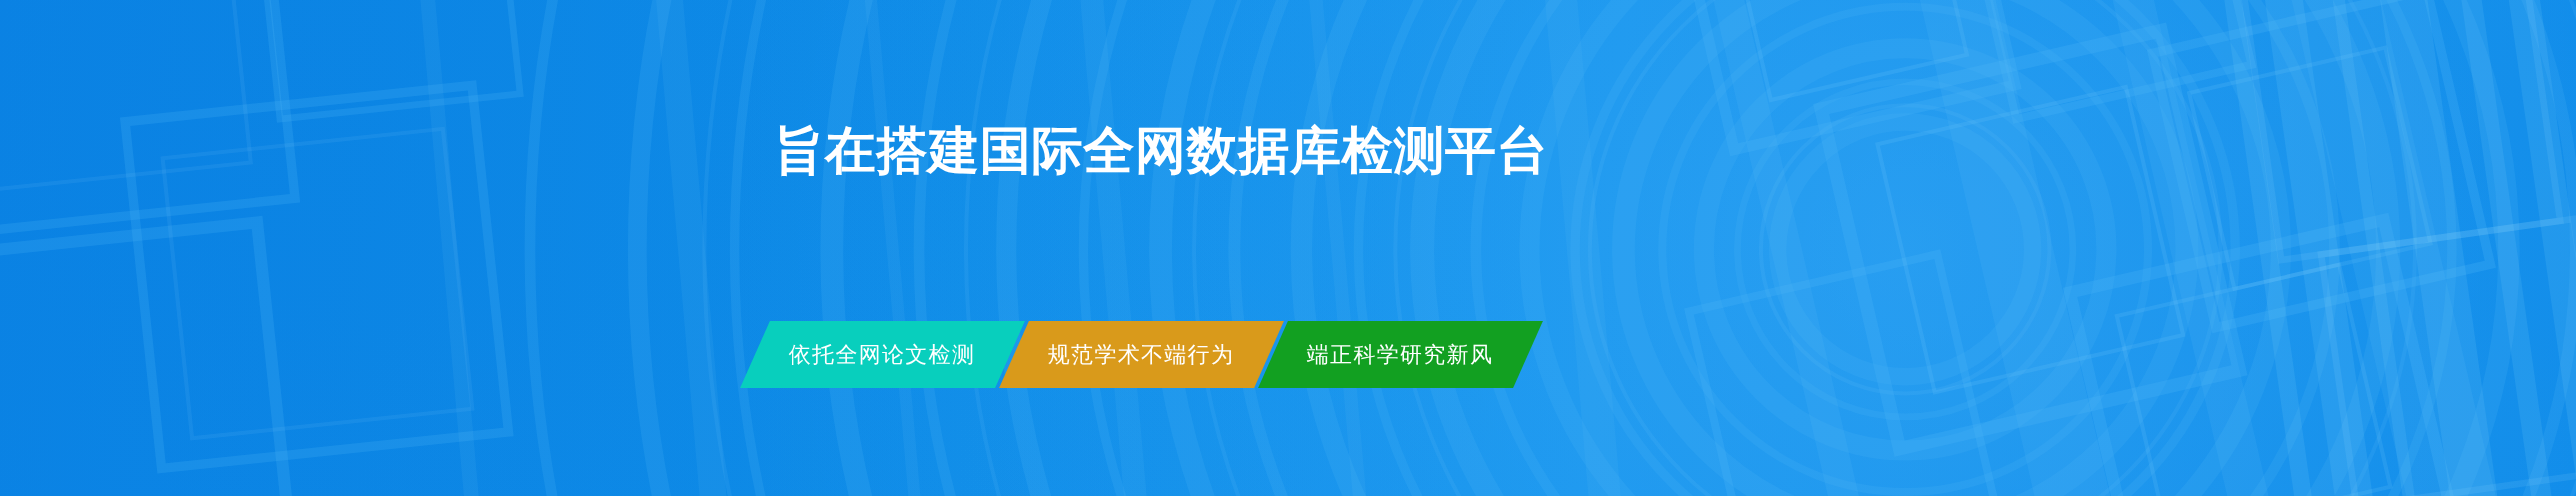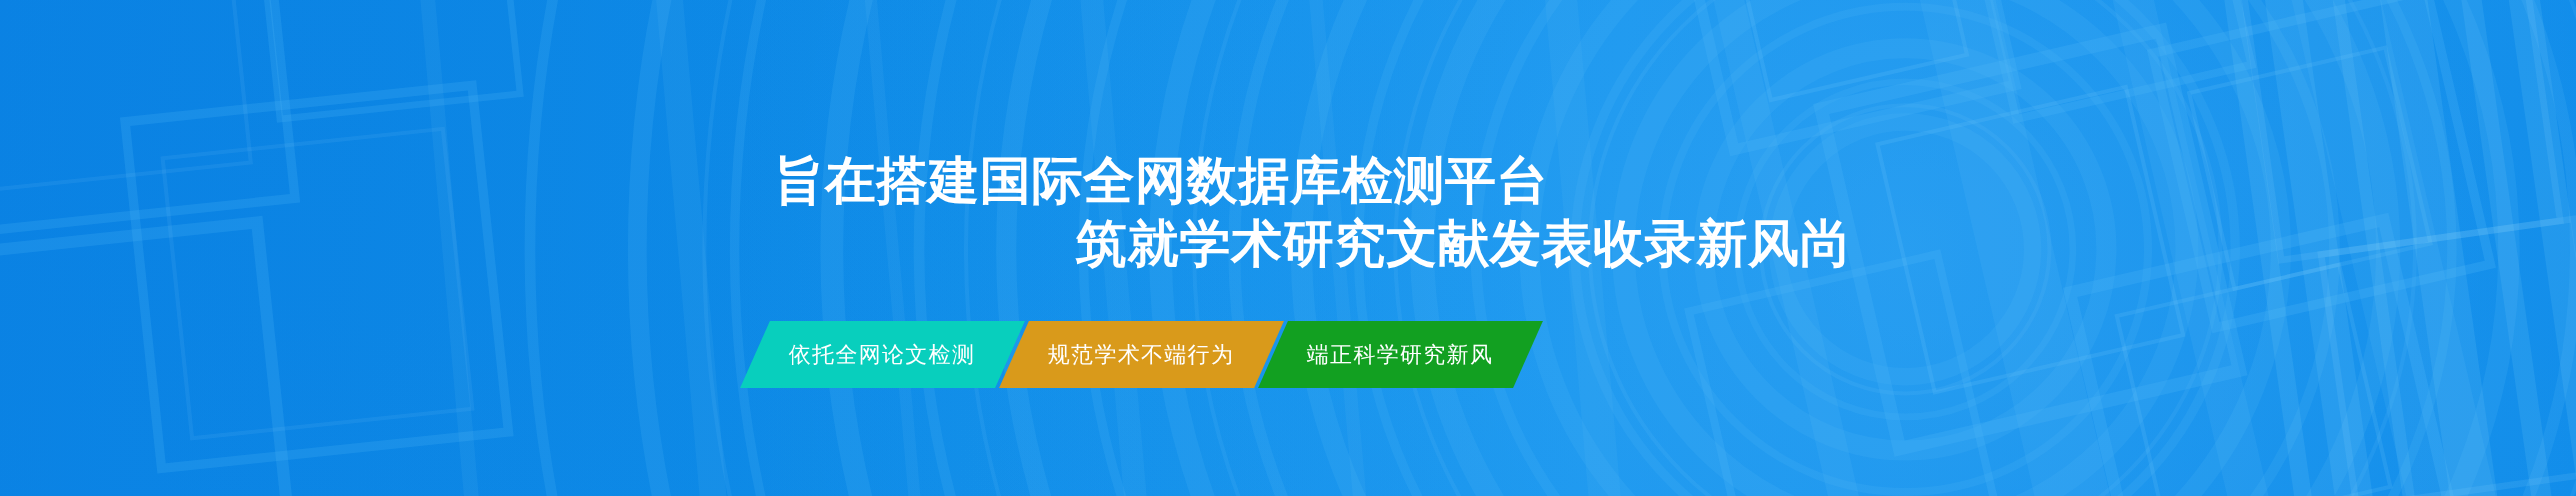--- a/index.html
+++ b/index.html
@@ -74,21 +74,21 @@
     font-weight: 400;
   }
   .tag-teal   { background: #08cfbd; width: 255px; }
   .tag-orange { background: #d99a1b; width: 255px; }
   .tag-green  { background: #12a021; width: 255px; }
 
   
   .headline {
     position: absolute;
     left: 0;
-    top: 149px;
+    top: 119px;
     width: 2576px;
     color: #ffffff;
   }
   .headline .line {
     font-size: 51px;
     line-height: 63px;
     font-weight: 700;
     letter-spacing: 0.7px;
     white-space: nowrap;
     color: #ffffff;
@@ -197,21 +197,20 @@
       <rect x="1010" y="-400" width="40" height="1600"></rect>
       <rect x="1320" y="-400" width="18" height="1600"></rect>
       <rect x="1640" y="-400" width="34" height="1600"></rect>
       <rect x="1980" y="-400" width="20" height="1600"></rect>
       <rect x="2330" y="-400" width="48" height="1600"></rect>
     </g>
   </svg>
 
   <div class="headline">
     <div class="line line-1">旨在搭建国际全网数据库检测平台</div>
-    <div class="line line-2">筑就学术研究文献发表收录新风尚</div>
   </div>
 
   <div class="tags">
 
     <div class="tag tag-teal" style="background: rgb(8, 207, 189);">
       <span class="tag-label" style="color: rgb(255, 255, 255);">依托全网论文检测</span>
     </div>
 
     <div class="tag tag-orange" style="background: rgb(217, 154, 27);">
       <span class="tag-label" style="color: rgb(255, 255, 255);">规范学术不端行为</span>

